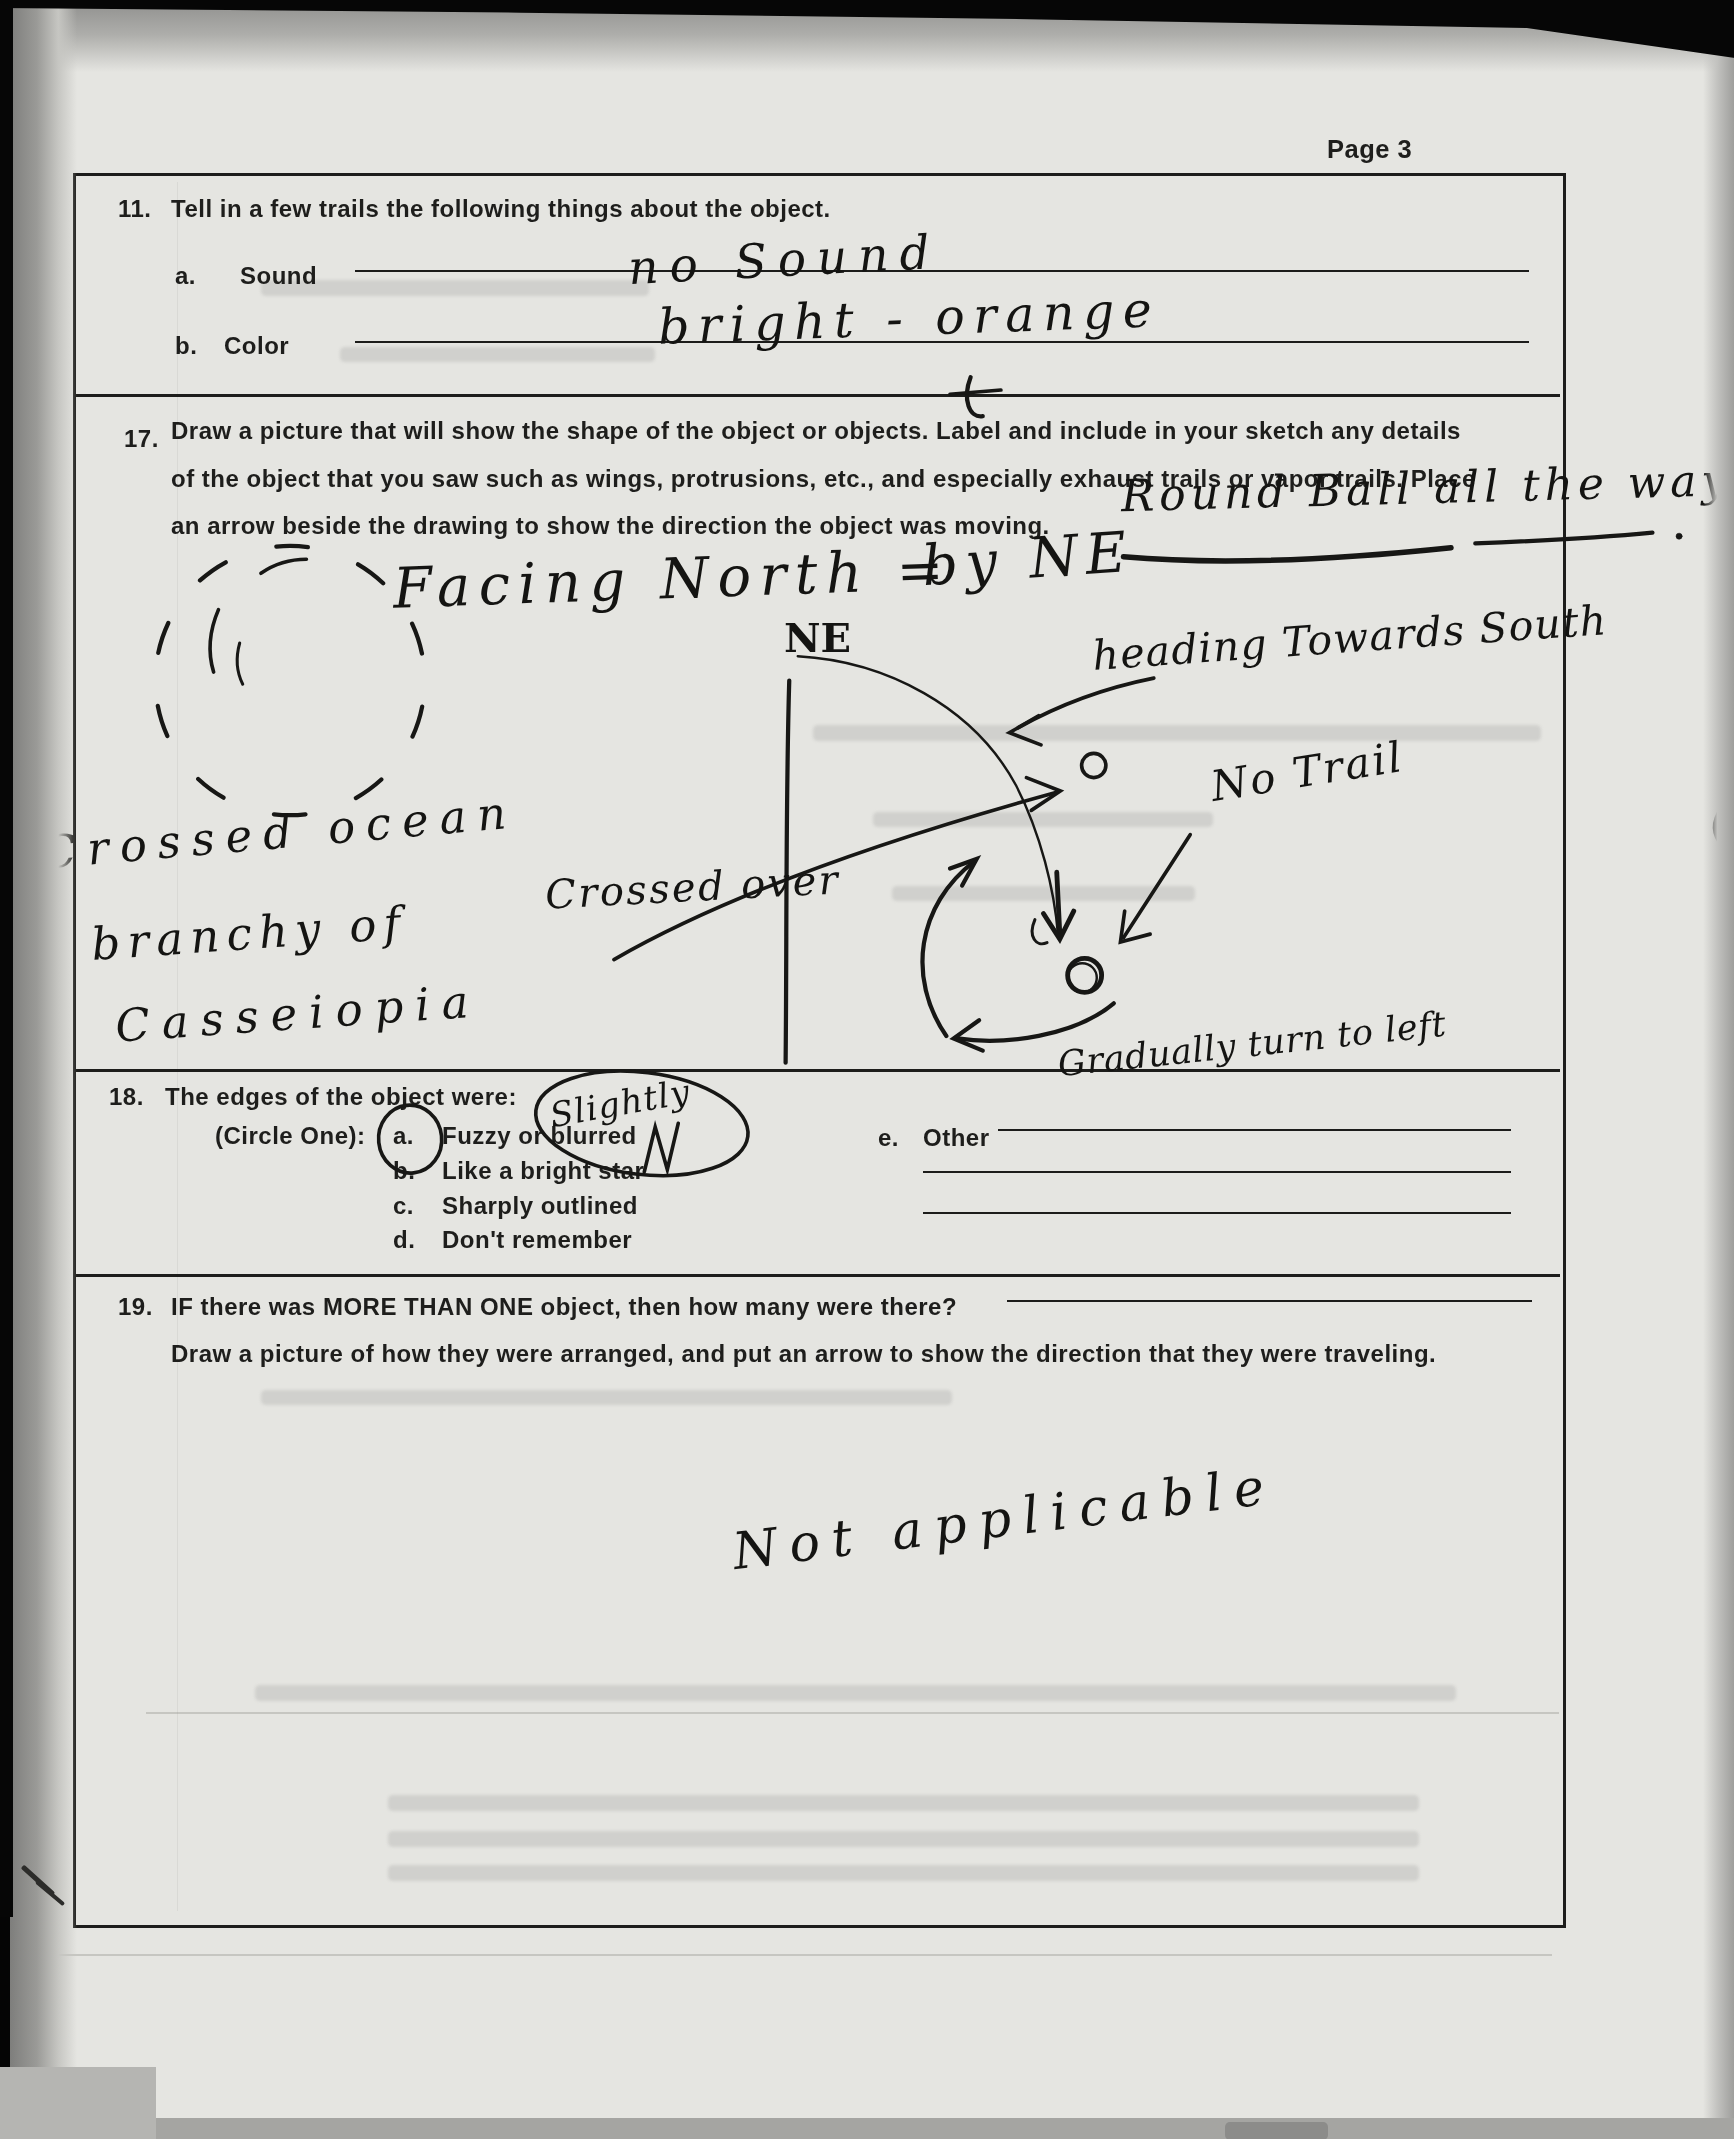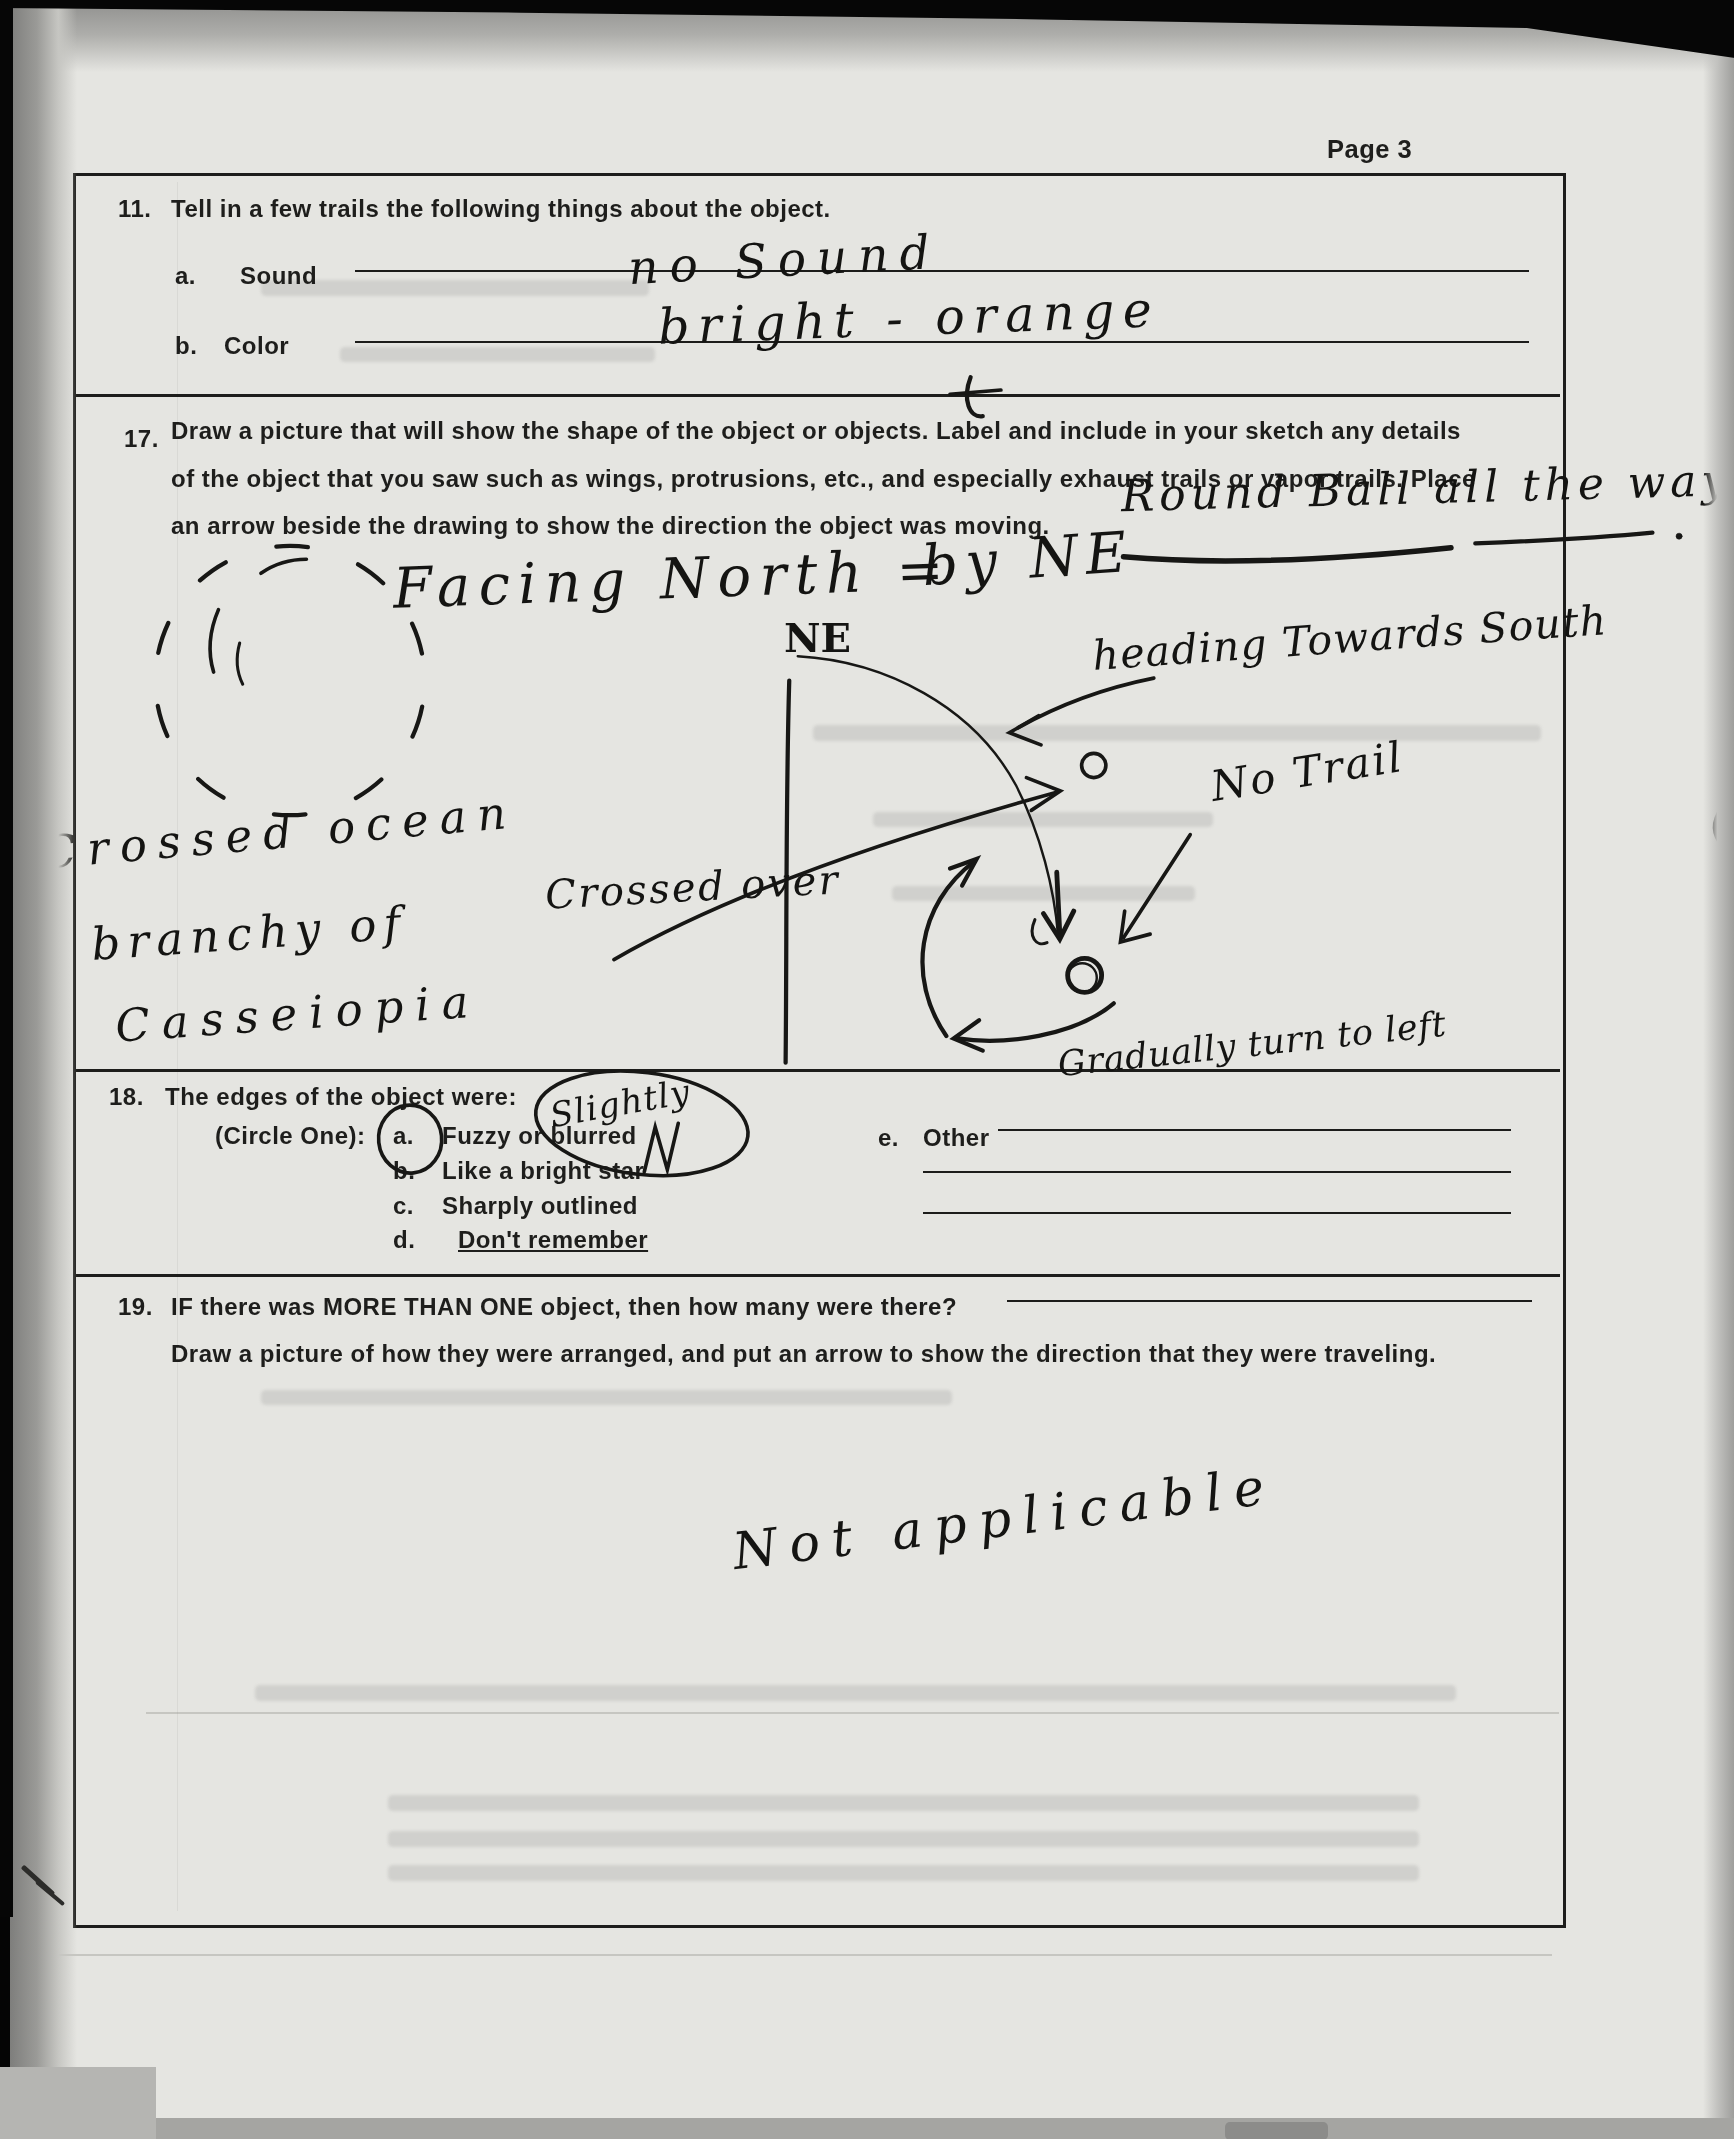--- a/index.html
+++ b/index.html
@@ -99,21 +99,21 @@
 <div class="print" style="left:109px;top:1083px;">18.</div>
 <div class="print" style="left:165px;top:1083px;">The edges of the object were:</div>
 <div class="print" style="left:215px;top:1122px;">(Circle One):</div>
 <div class="print" style="left:393px;top:1122px;">a.</div>
 <div class="print" style="left:442px;top:1122px;">Fuzzy or blurred</div>
 <div class="print" style="left:393px;top:1157px;">b.</div>
 <div class="print" style="left:442px;top:1157px;">Like a bright star</div>
 <div class="print" style="left:393px;top:1192px;">c.</div>
 <div class="print" style="left:442px;top:1192px;">Sharply outlined</div>
 <div class="print" style="left:393px;top:1226px;">d.</div>
-<div class="print" style="left:458px;top:1226px;text-decoration:underline;">Don't remember</div>
+<div class="print" style="left:442px;top:1226px;">Don't remember</div>
 <div class="print" style="left:878px;top:1124px;">e.</div>
 <div class="print" style="left:923px;top:1124px;">Other</div>
 <div class="blank" style="left:998px;top:1129px;width:513px;"></div>
 <div class="blank" style="left:923px;top:1171px;width:588px;"></div>
 <div class="blank" style="left:923px;top:1212px;width:588px;"></div>
 <div class="hand" style="left:549px;top:1083px;font-size:34px;letter-spacing:1.2px;transform:rotate(-10deg);">Slightly</div>
 
 <div class="print" style="left:118px;top:1293px;">19.</div>
 <div class="print" style="left:171px;top:1293px;">IF there was MORE THAN ONE object, then how many were there?</div>
 <div class="blank" style="left:1007px;top:1300px;width:525px;"></div>

